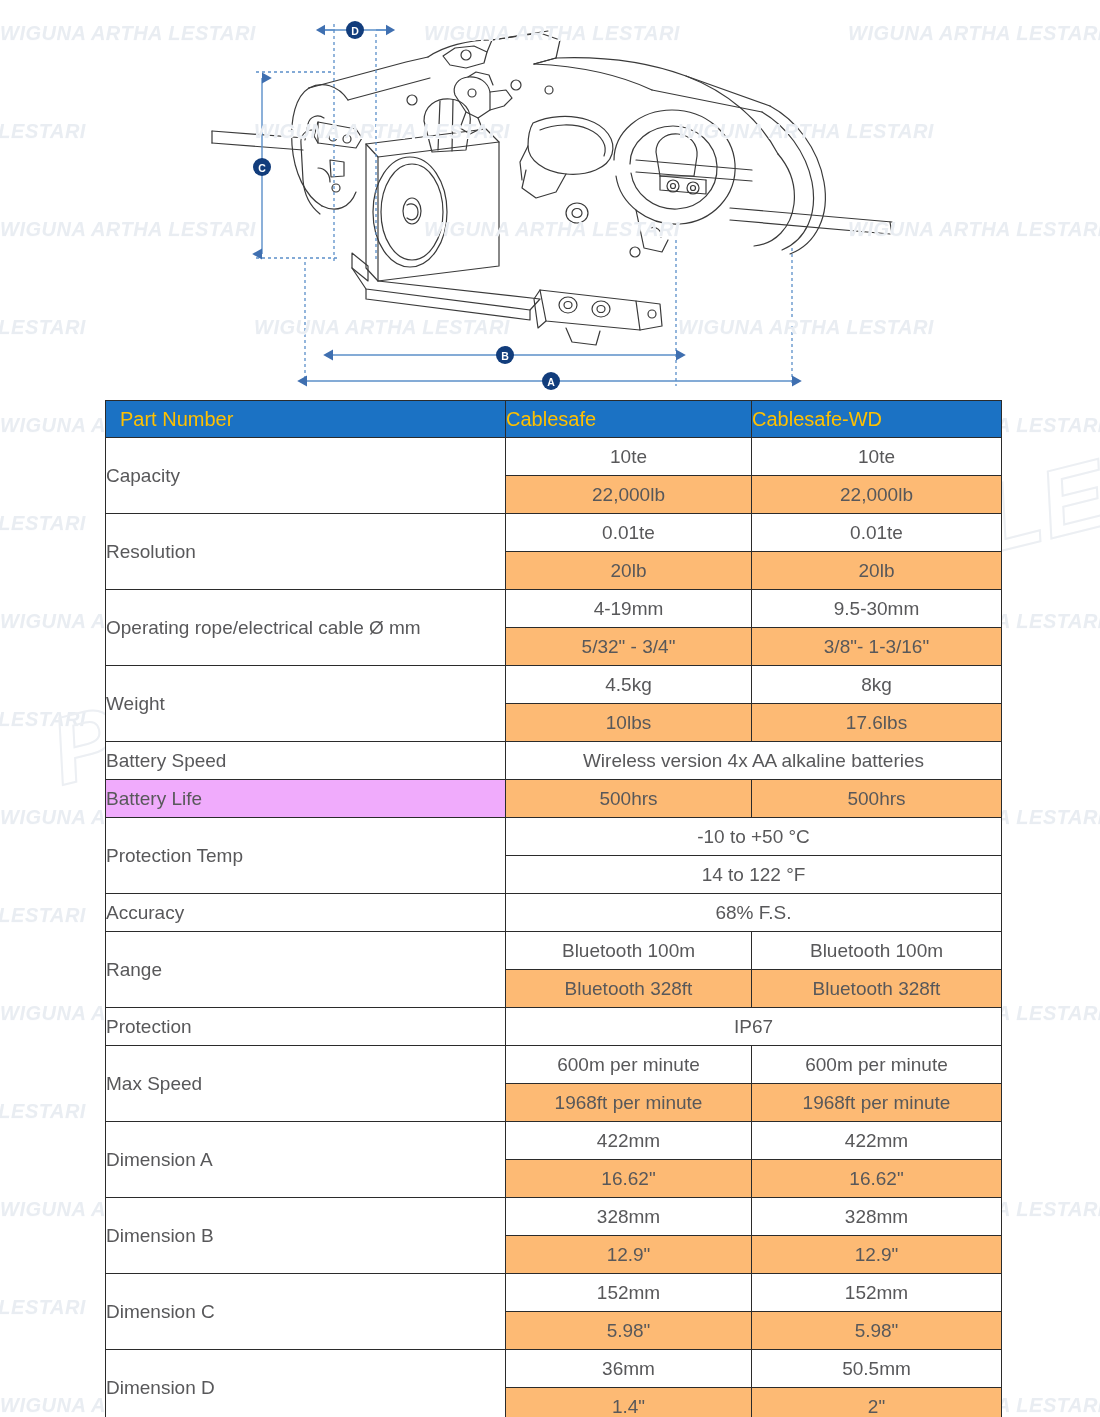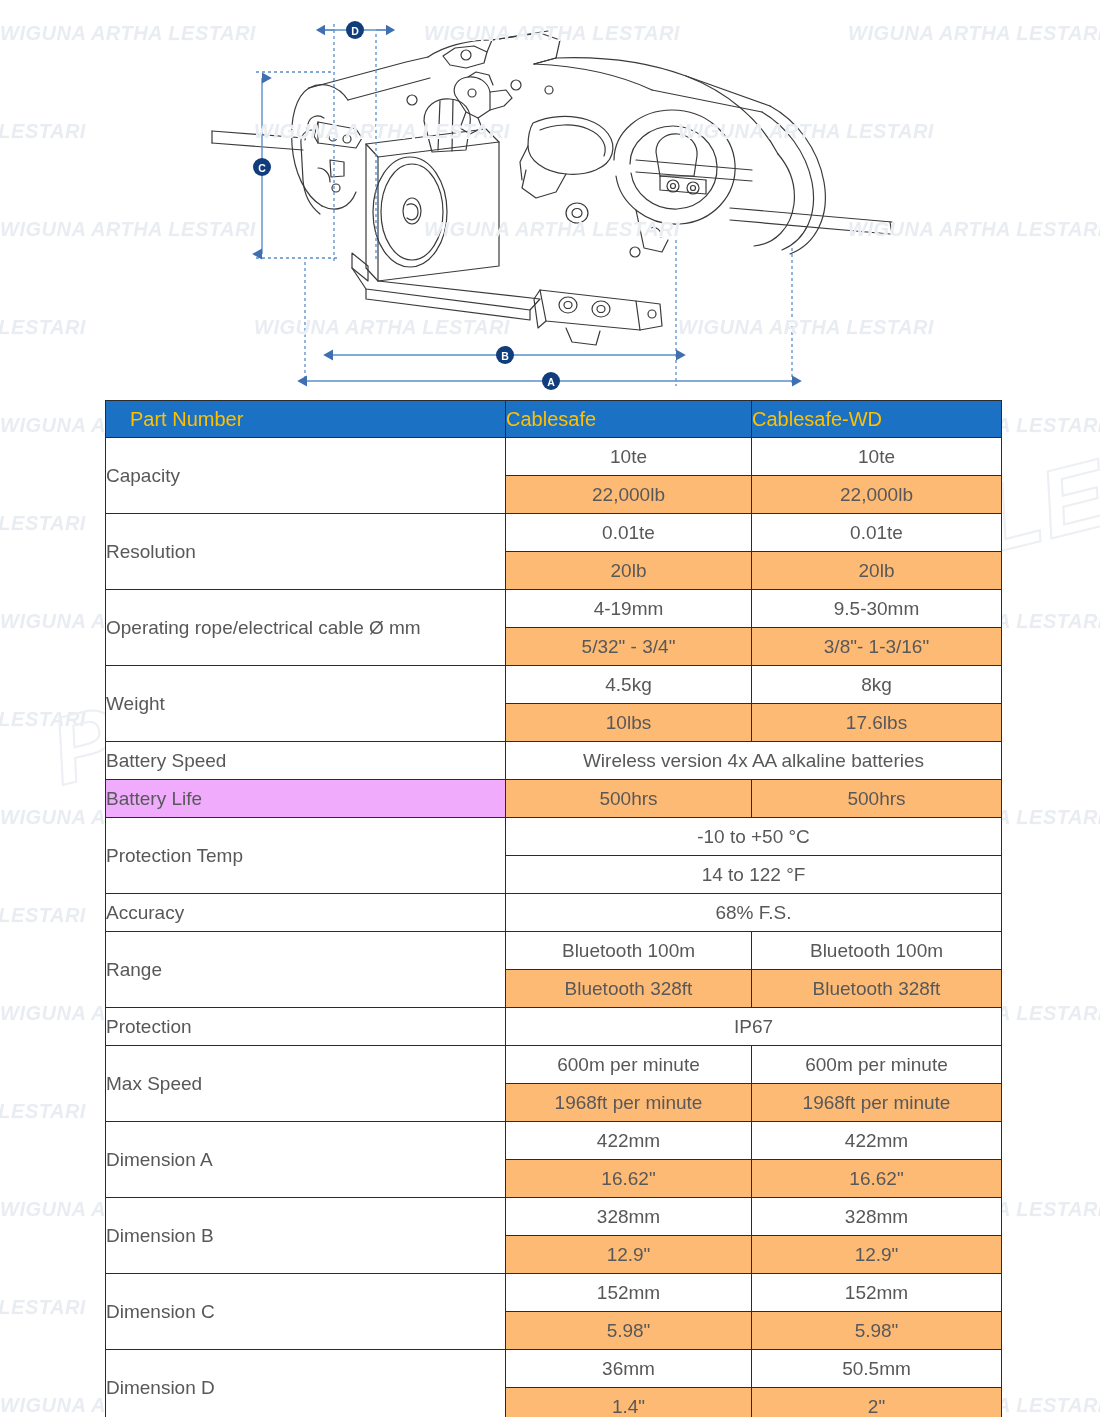--- a/index.html
+++ b/index.html
@@ -89,21 +89,21 @@
     background: #ffffff;
   }
   table.spec th.hdr {
     background: #1b72c4;
     color: #ffc000;
     font-weight: normal;
     font-size: 20px;
     height: 36px;
     line-height: 36px;
   }
-  th.hdr.left  { text-align: left;   padding-left: 24px; }
+  th.hdr.left  { text-align: left;   padding-left: 14px; }
   th.hdr.mid   { text-align: left; }
 
   td.lbl {
     text-align: left;
     padding-left: 10px;
     vertical-align: middle;
     font-size: 19px;
     color: #58585a;
     background: transparent;
   }

